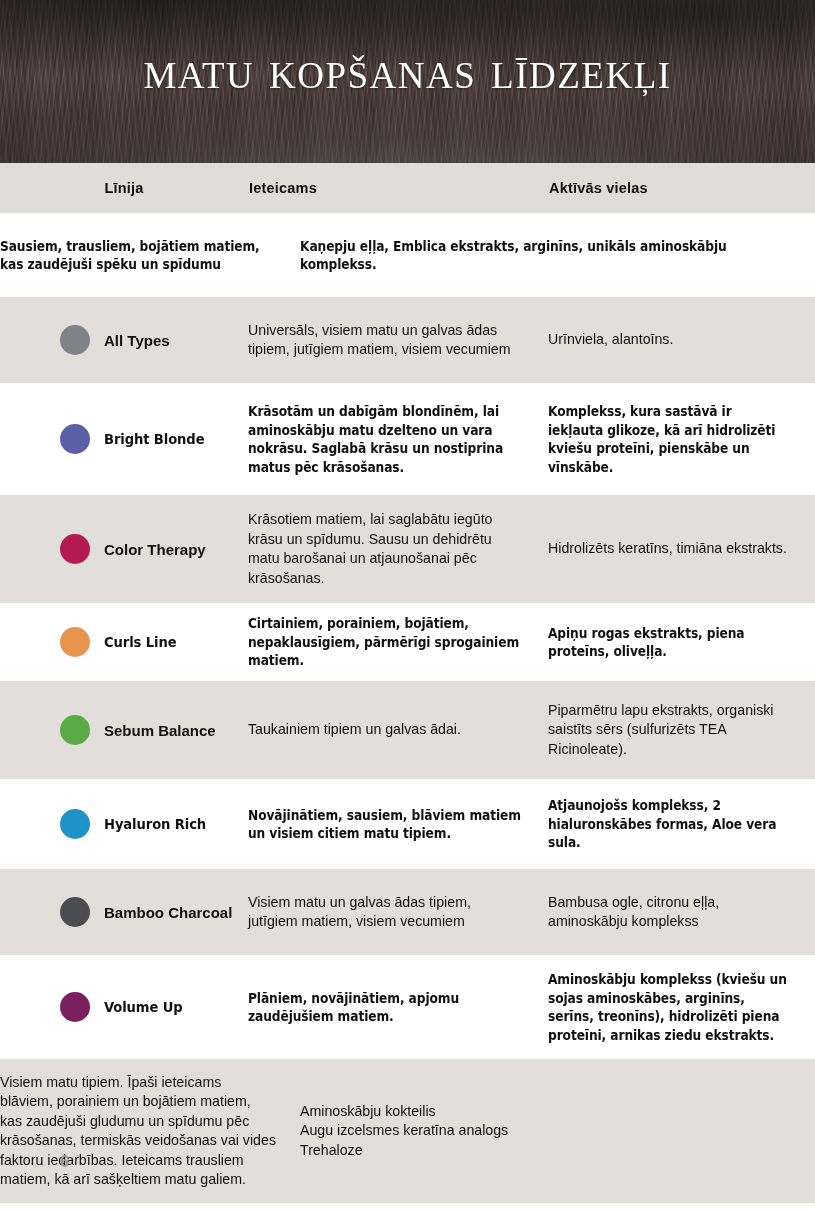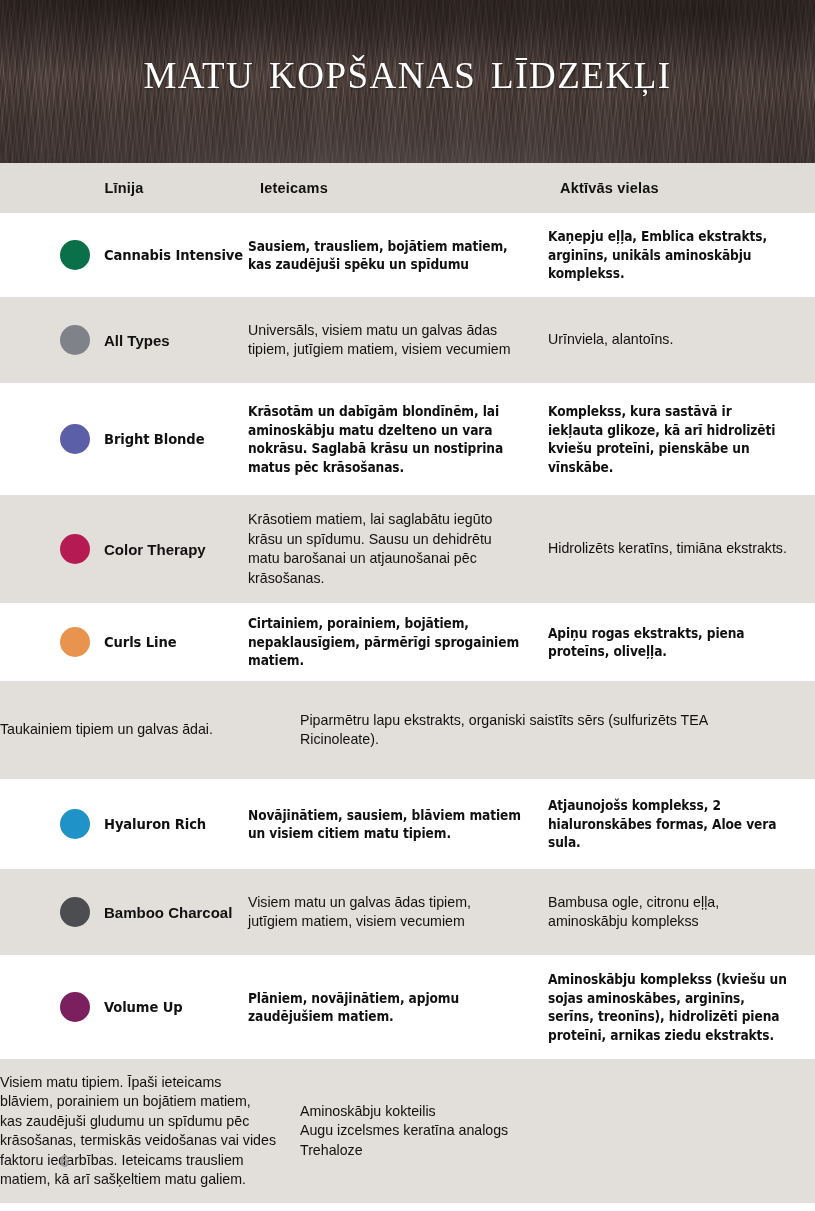--- a/index.html
+++ b/index.html
@@ -77,21 +77,21 @@
 
   
   .thead{
     height:50px;background:#e0dcd7;
     display:flex;align-items:center;
   }
   .th{
     font-size:14.5px;font-weight:bold;color:#111;
     letter-spacing:.2px;
   }
-  .th.c1{width:248px;text-align:center;padding-right:12px;}
+  .th.c1{width:248px;text-align:center;padding-right:1px;}
   .th.c2{width:300px;}
   .th.c3{flex:1;}
 
   .row{display:flex;align-items:center;}
 
   .cell-line{
     width:248px;
     display:flex;align-items:center;
     padding-left:60px;
     box-sizing:border-box;
@@ -143,24 +143,20 @@
   </div>
 
   <div class="thead">
     <div class="th c1">Līnija</div>
     <div class="th c2">Ieteicams</div>
     <div class="th c3">Aktīvās vielas</div>
   </div>
 
   <div id="tbody">
       <div class="row styA" style="background: rgb(255, 255, 255); height: 84px;">
-        <div class="cell-line">
-          <span class="dot" style="background: rgb(10, 112, 73);"></span>
-          <span class="line-name">Cannabis Intensive</span>
-        </div>
         <div class="cell-rec">
           <div class="body-txt">Sausiem, trausliem, bojātiem matiem, kas zaudējuši spēku un spīdumu</div>
         </div>
         <div class="cell-act">
           <div class="body-txt" style="white-space: pre-line;">Kaņepju eļļa, Emblica ekstrakts, arginīns, unikāls aminoskābju komplekss.</div>
         </div>
       </div>
       <div class="row styB" style="background: rgb(226, 222, 217); height: 86px;">
         <div class="cell-line">
           <span class="dot" style="background: rgb(128, 130, 137);"></span>
@@ -203,20 +199,24 @@
           <span class="line-name">Curls Line</span>
         </div>
         <div class="cell-rec">
           <div class="body-txt">Cirtainiem, porainiem, bojātiem, nepaklausīgiem, pārmērīgi sprogainiem matiem.</div>
         </div>
         <div class="cell-act">
           <div class="body-txt" style="white-space: pre-line;">Apiņu rogas ekstrakts, piena proteīns, oliveļļa.</div>
         </div>
       </div>
       <div class="row styB" style="background: rgb(226, 222, 217); height: 98px;">
+        <div class="cell-line">
+          <span class="dot" style="background: rgb(90, 170, 70);"></span>
+          <span class="line-name">Sebum Balance</span>
+        </div>
         <div class="cell-rec">
           <div class="body-txt">Taukainiem tipiem un galvas ādai.</div>
         </div>
         <div class="cell-act">
           <div class="body-txt" style="white-space: pre-line;">Piparmētru lapu ekstrakts, organiski saistīts sērs (sulfurizēts TEA Ricinoleate).</div>
         </div>
       </div>
       <div class="row styA" style="background: rgb(255, 255, 255); height: 90px;">
         <div class="cell-line">
           <span class="dot" style="background: rgb(31, 146, 200);"></span>

